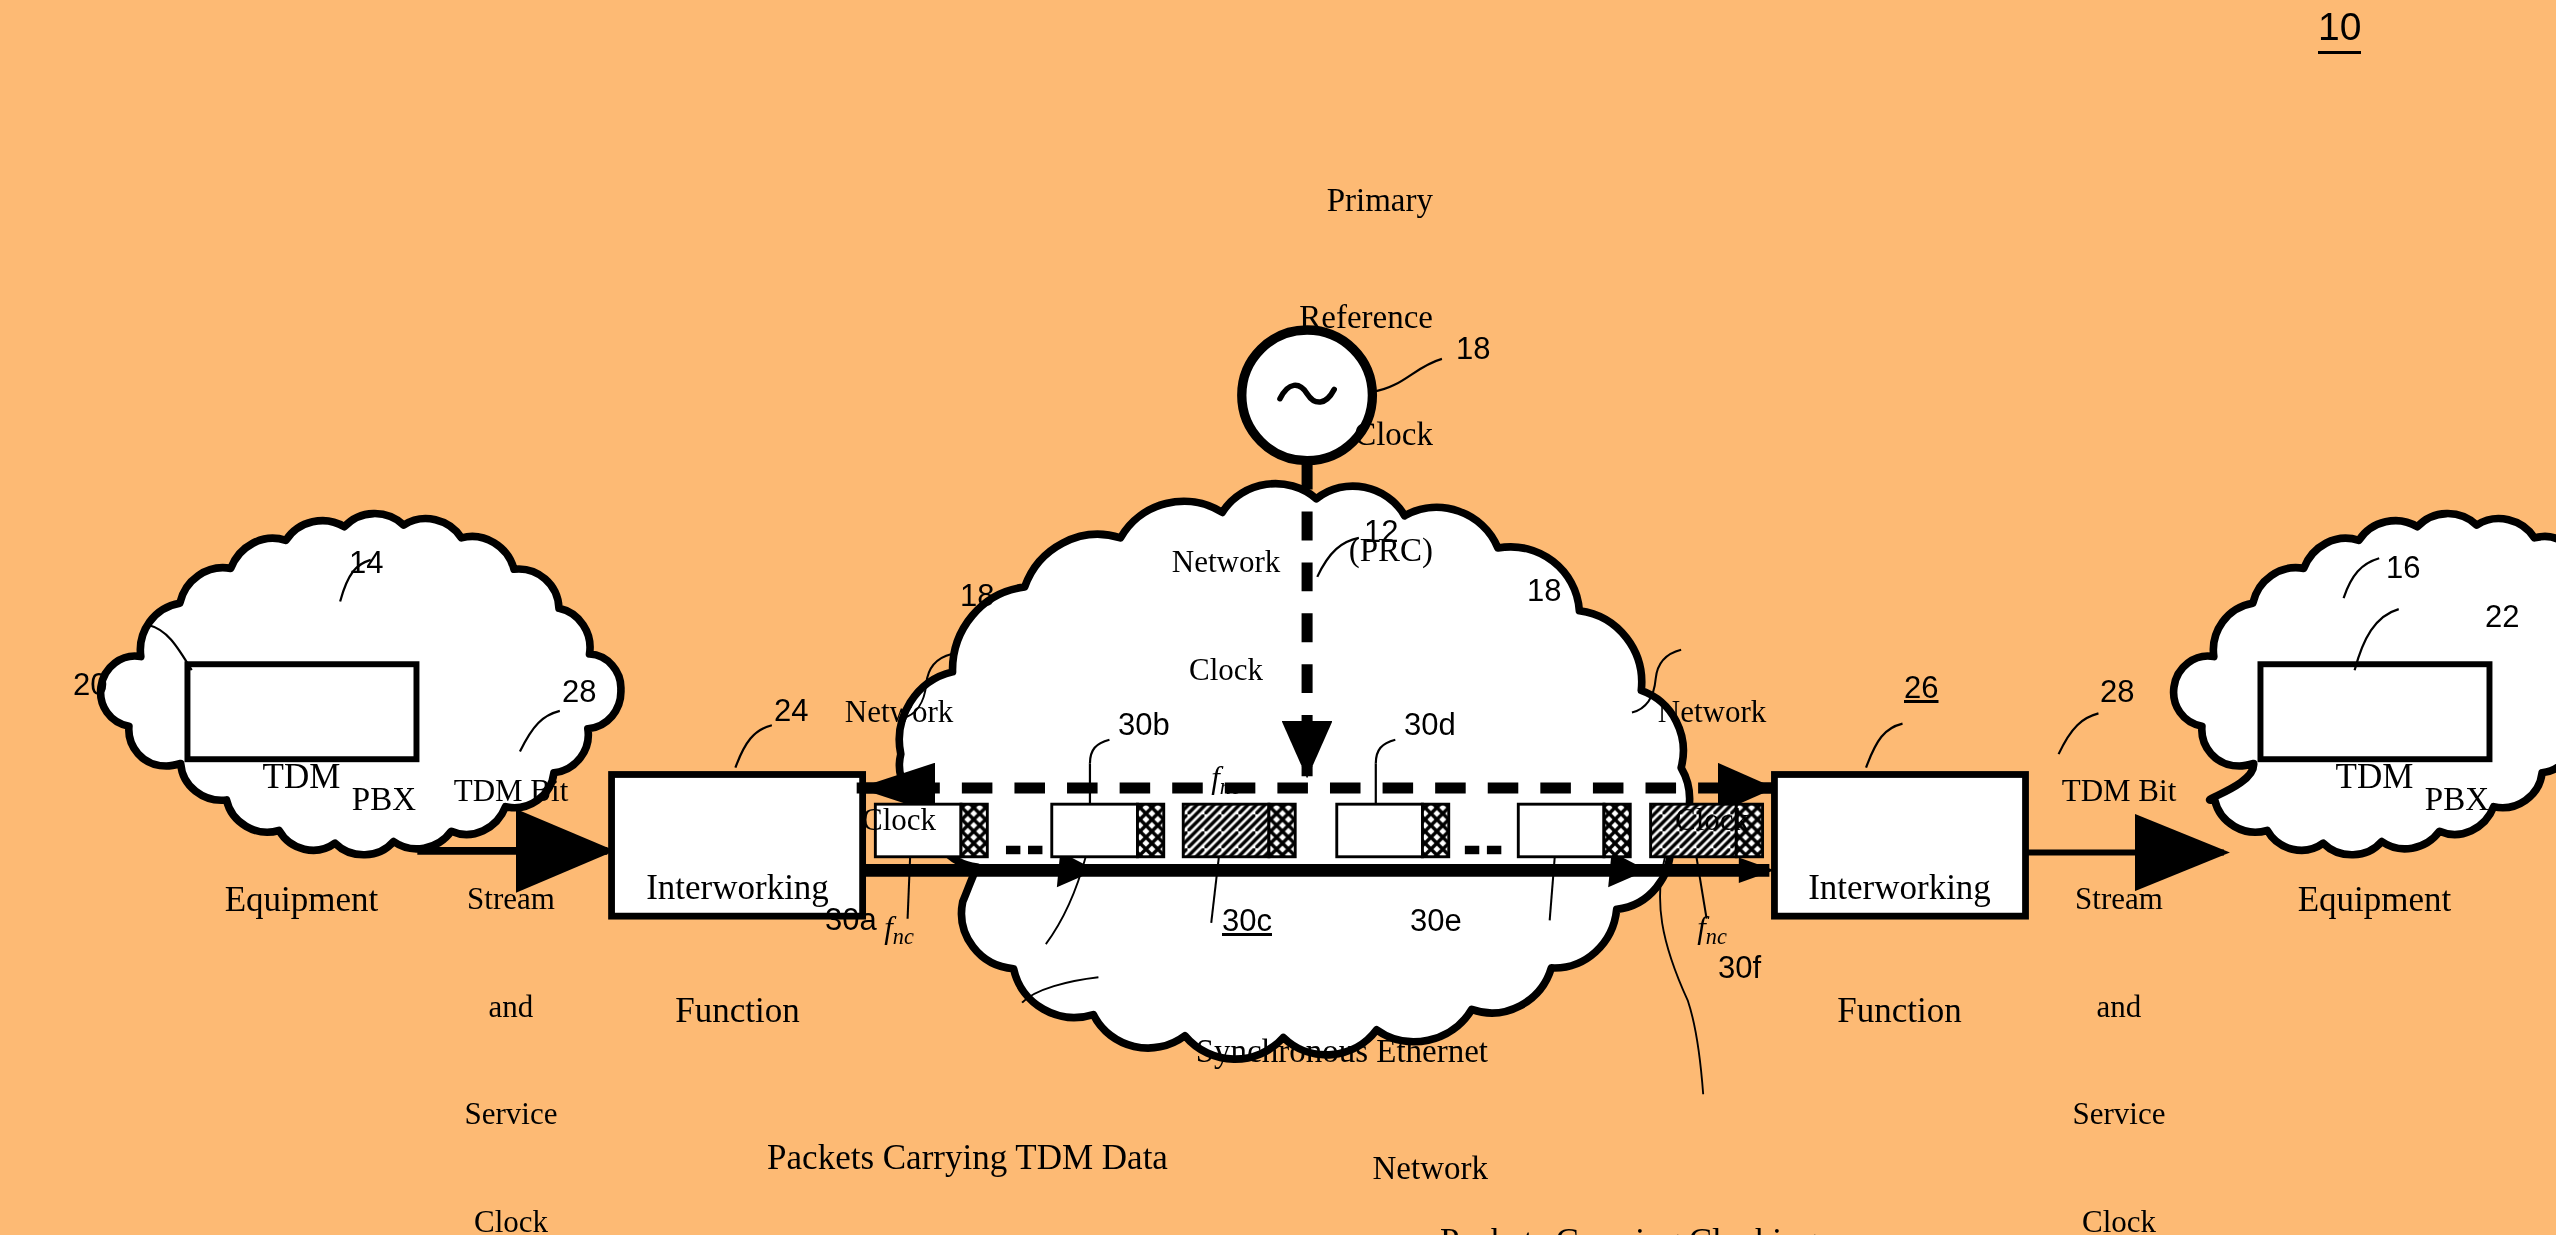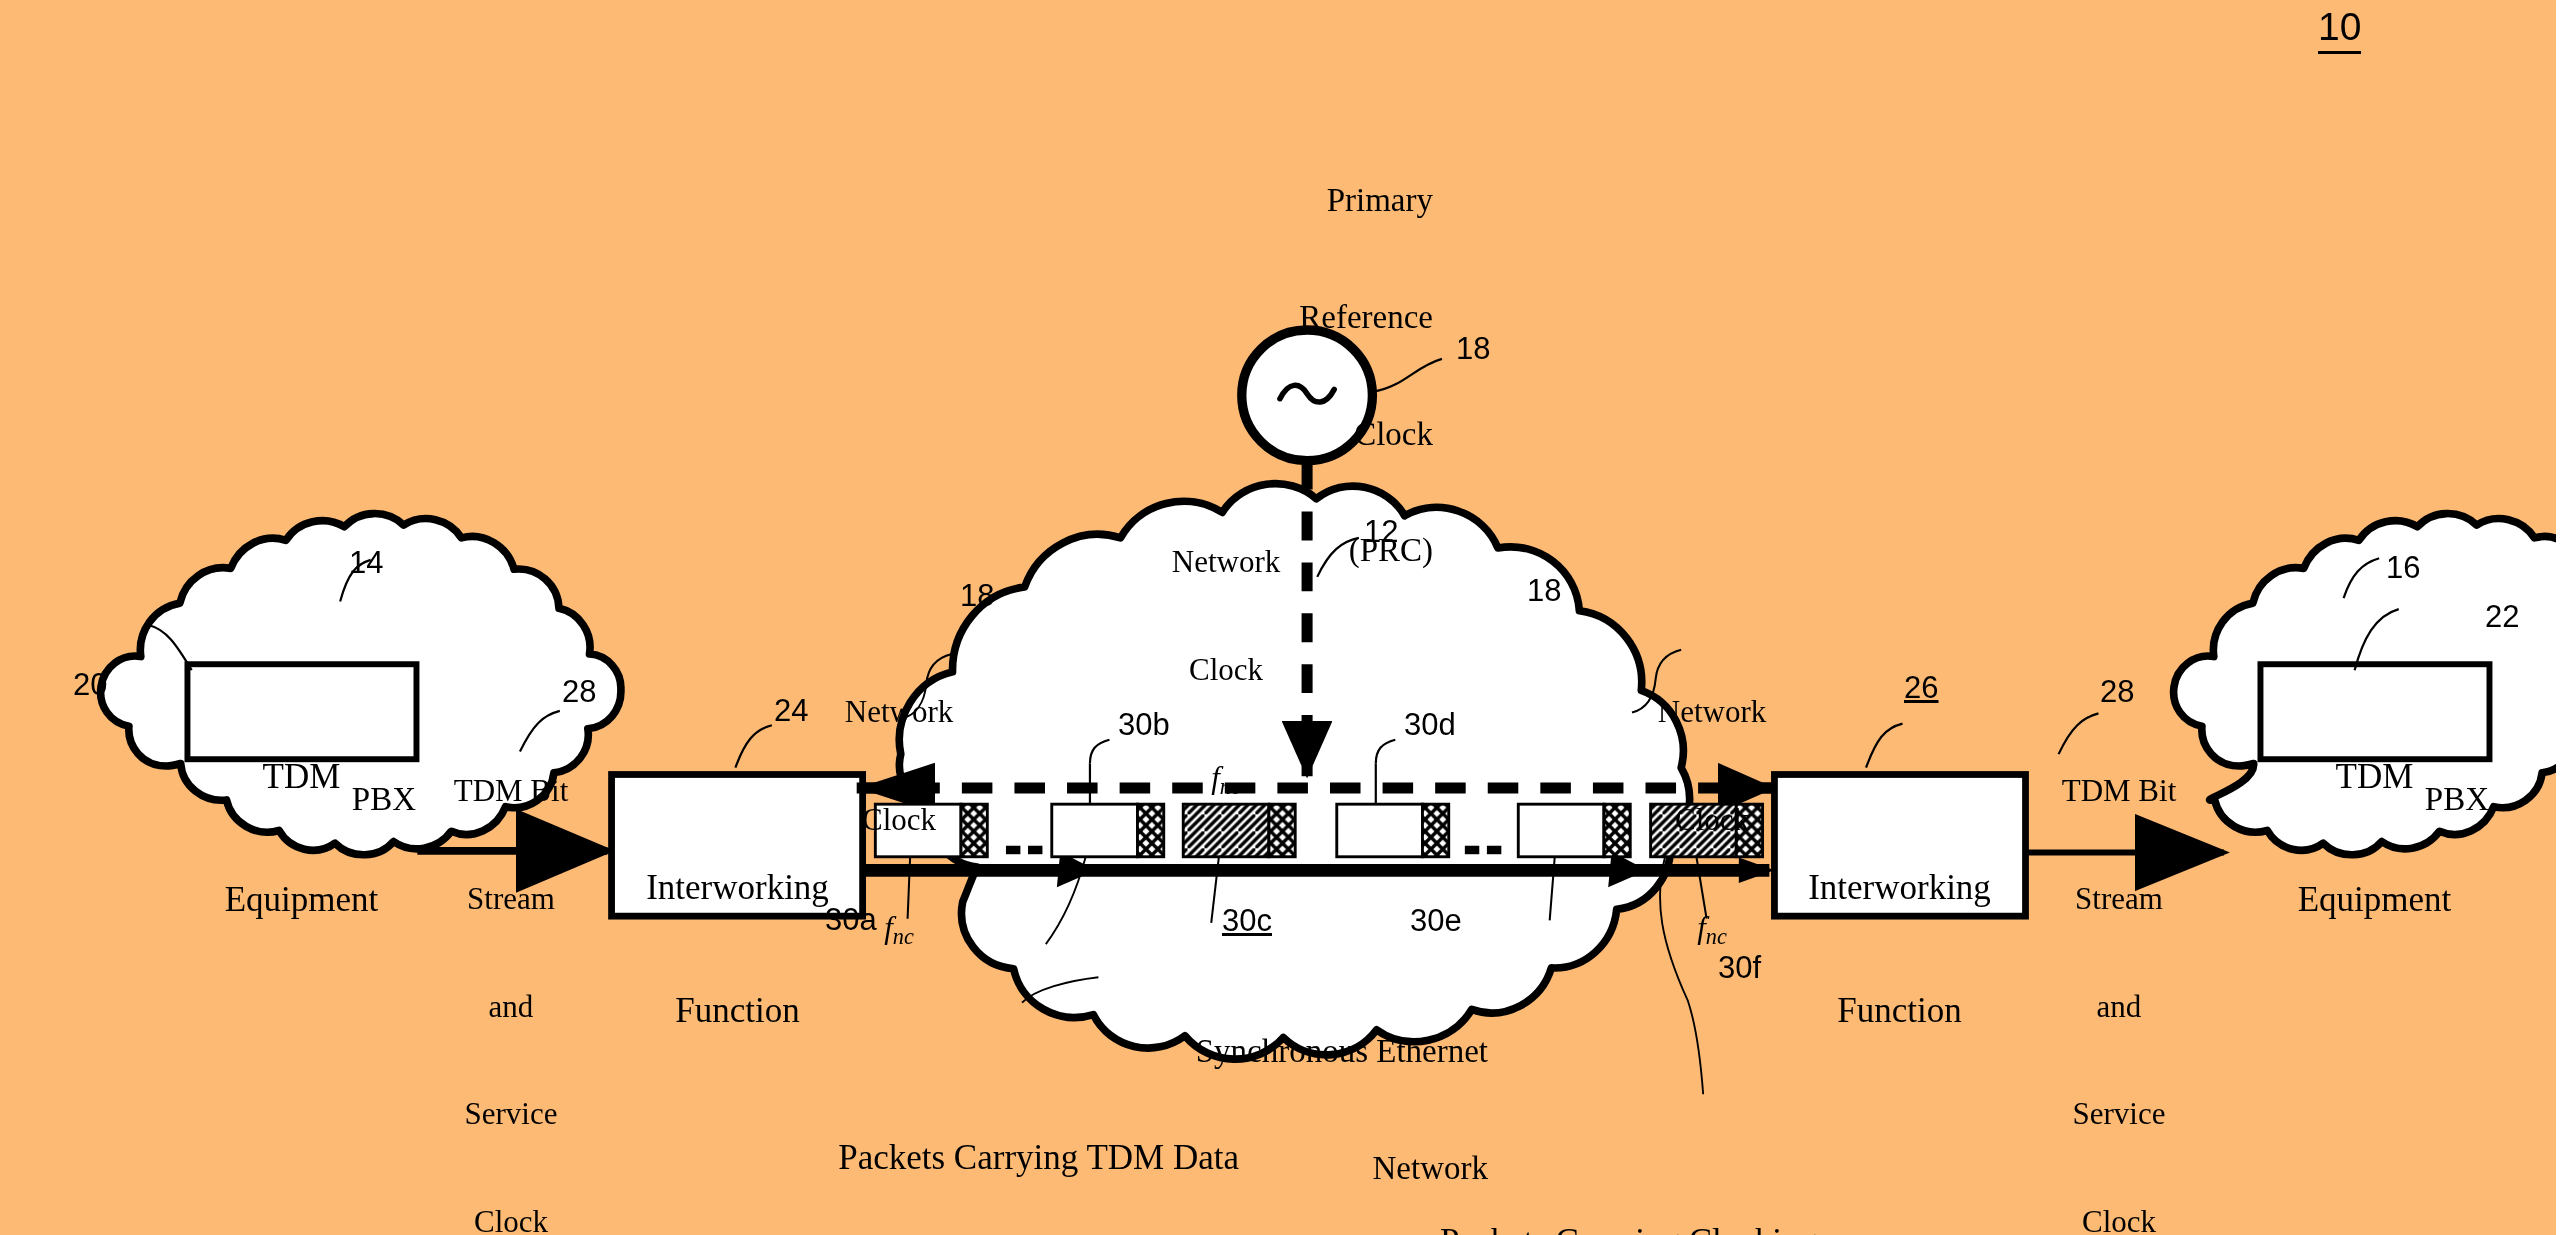--- a/index.html
+++ b/index.html
@@ -375,20 +375,20 @@
   <div class="lbl refnum" style="left:2100px; top:674px;">28</div>
 
   <div class="lbl refnum" style="left:2386px; top:550px;">16</div>
   <div class="lbl refnum" style="left:2485px; top:599px;">22</div>
   <div class="lbl boxtext" style="left:2260px; top:673px; width:229px;">
     <div>TDM</div>
     <div>Equipment</div>
   </div>
   <div class="lbl cloudtext" style="left:2260px; top:780px; width:229px;">PBX</div>
 
-  <div class="lbl captiontext" style="left:696px; top:1137px; width:543px;text-align:right;">Packets Carrying TDM Data</div>
+  <div class="lbl captiontext" style="left:696px; top:1137px; width:543px;">Packets Carrying TDM Data</div>
   <div class="lbl captiontext" style="left:1374px; top:1137px; width:509px;">
     <div>Packets Carrying Clocking</div>
     
   </div>
 
 </div>
 
 
 </body></html>

